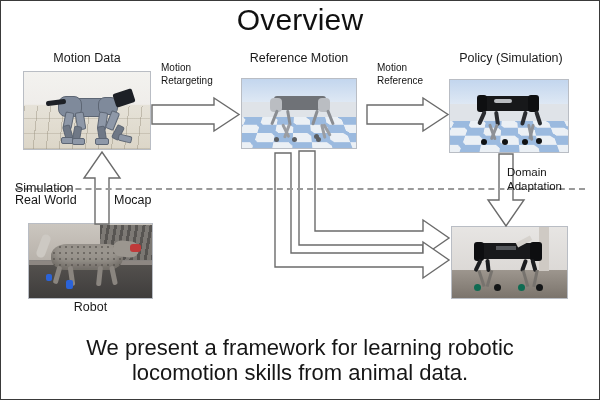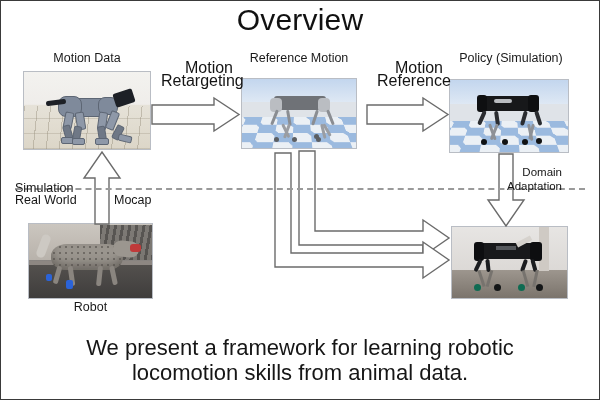--- a/index.html
+++ b/index.html
@@ -38,24 +38,24 @@
   .cap{
     position:absolute;
     text-align:center;
     font-size:12.5px;
     color:#1a1a1a;
     white-space:nowrap;
   }
 
   .smalllab{
     position:absolute;
-    font-size:16px;
+    font-size:10px;
     color:#141414;
     line-height:13px;
-    text-align:right;
+    text-align:left;
     white-space:nowrap;
   }
 
   
   #pic-motiondata{
     background:
       linear-gradient(to bottom,#f3f2ef 0%,#efedea 42%,#e6e2d8 43%,#dcd6c8 100%);
   }
   .floorlines{
     position:absolute;left:0;right:0;bottom:0;height:56%;
@@ -103,21 +103,21 @@
   #divider{
     left:14px;right:14px;top:187px;height:0;
     border-top:2px dashed #9a9a9a;
   }
 
   #lab-simulation{left:14px;top:180px;font-size:12.5px;color:#151515;}
   #lab-realworld{left:14px;top:192px;font-size:12.5px;color:#151515;}
   #lab-mocap{left:113px;top:192px;font-size:12.5px;color:#151515;}
   #lab-domain{
     left:506px;top:164px;font-size:11.5px;color:#151515;
-    line-height:14px;text-align:right;white-space:nowrap;
+    line-height:14px;text-align:left;white-space:nowrap;
   }
 
   
   #caption{
     left:40px;right:40px;top:334px;
     text-align:center;
     font-size:22px;
     line-height:25px;
     color:#161616;
   }

